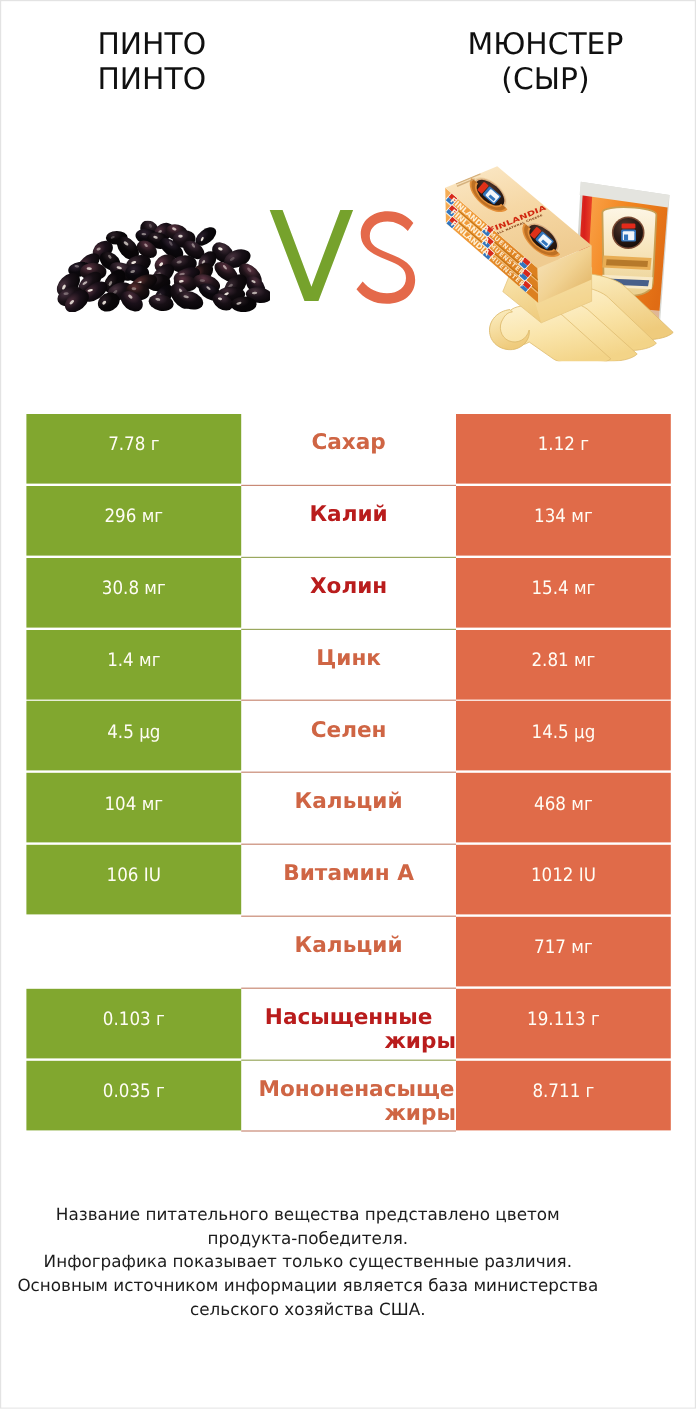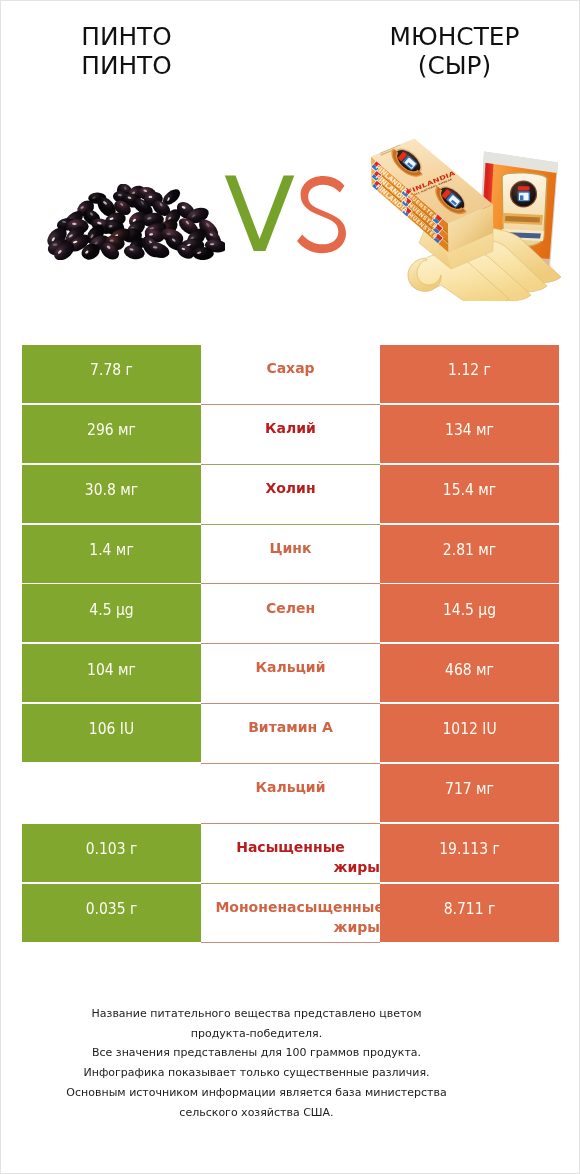--- a/index.html
+++ b/index.html
@@ -22,29 +22,29 @@
   .tbl{position:absolute;left:21px;top:344.2px;width:473px;}
   .row{position:relative;height:59.82px;}
   .cell{position:absolute;top:0;height:58px;box-sizing:border-box;}
   .cv{width:179px;}
   .cv.l{left:0;background:#81a72f;}
   .cv.r{left:358px;background:#e06b49;}
   .cv .val{position:absolute;left:0;top:16.3px;width:179px;text-align:center;color:#fffdf5;font-size:15.4px;white-space:nowrap;
            transform:scaleX(0.905);}
   .cv .val .u{font-size:15.4px;}
   .cm{left:179px;width:179px;height:59.82px;border-bottom:1px solid #c8907f;overflow:hidden;
-      text-align:center;font-weight:bold;font-size:14px;}
+      text-align:center;font-weight:bold;font-size:18px;}
   .cm .t{position:absolute;left:0;top:13.2px;width:179px;line-height:21px;white-space:nowrap;}
   .cm .t.l2{top:33.2px;text-align:right;}
   .cm .t.off{text-align:left;left:14.4px;width:240px;}
   .win-l{color:#b91c1c;border-bottom-color:#9aa85f!important;}
   .win-r{color:#cf6544;border-bottom-color:#c98a76!important;}
   
   .foot{position:absolute;left:0;top:1003px;width:511px;text-align:center;
-        font-size:11px;line-height:19.7px;color:#1c1c1c;}
+        font-size:14px;line-height:19.7px;color:#1c1c1c;}
 </style>
 </head>
 <body>
 
 <div class="page">
   <div class="titles">
     <div class="title left">
       <div>ПИНТО</div>
       <div>ПИНТО</div>
     </div>
@@ -642,18 +642,17 @@
         </div>
         <div class="cell cv r">
           <span class="val">8.711 <span class="u">г</span></span>
         </div>
       </div>
     </div>
 
   <div class="foot" id="foot">
       <div>Название питательного вещества представлено цветом</div>
       <div>продукта-победителя.</div>
-      <div>Все значения представлены для 100 граммов продукта.</div>
       <div>Инфографика показывает только существенные различия.</div>
       <div>Основным источником информации является база министерства</div>
       <div>сельского хозяйства США.</div>
     </div>
 </div>
 
 </body></html>

